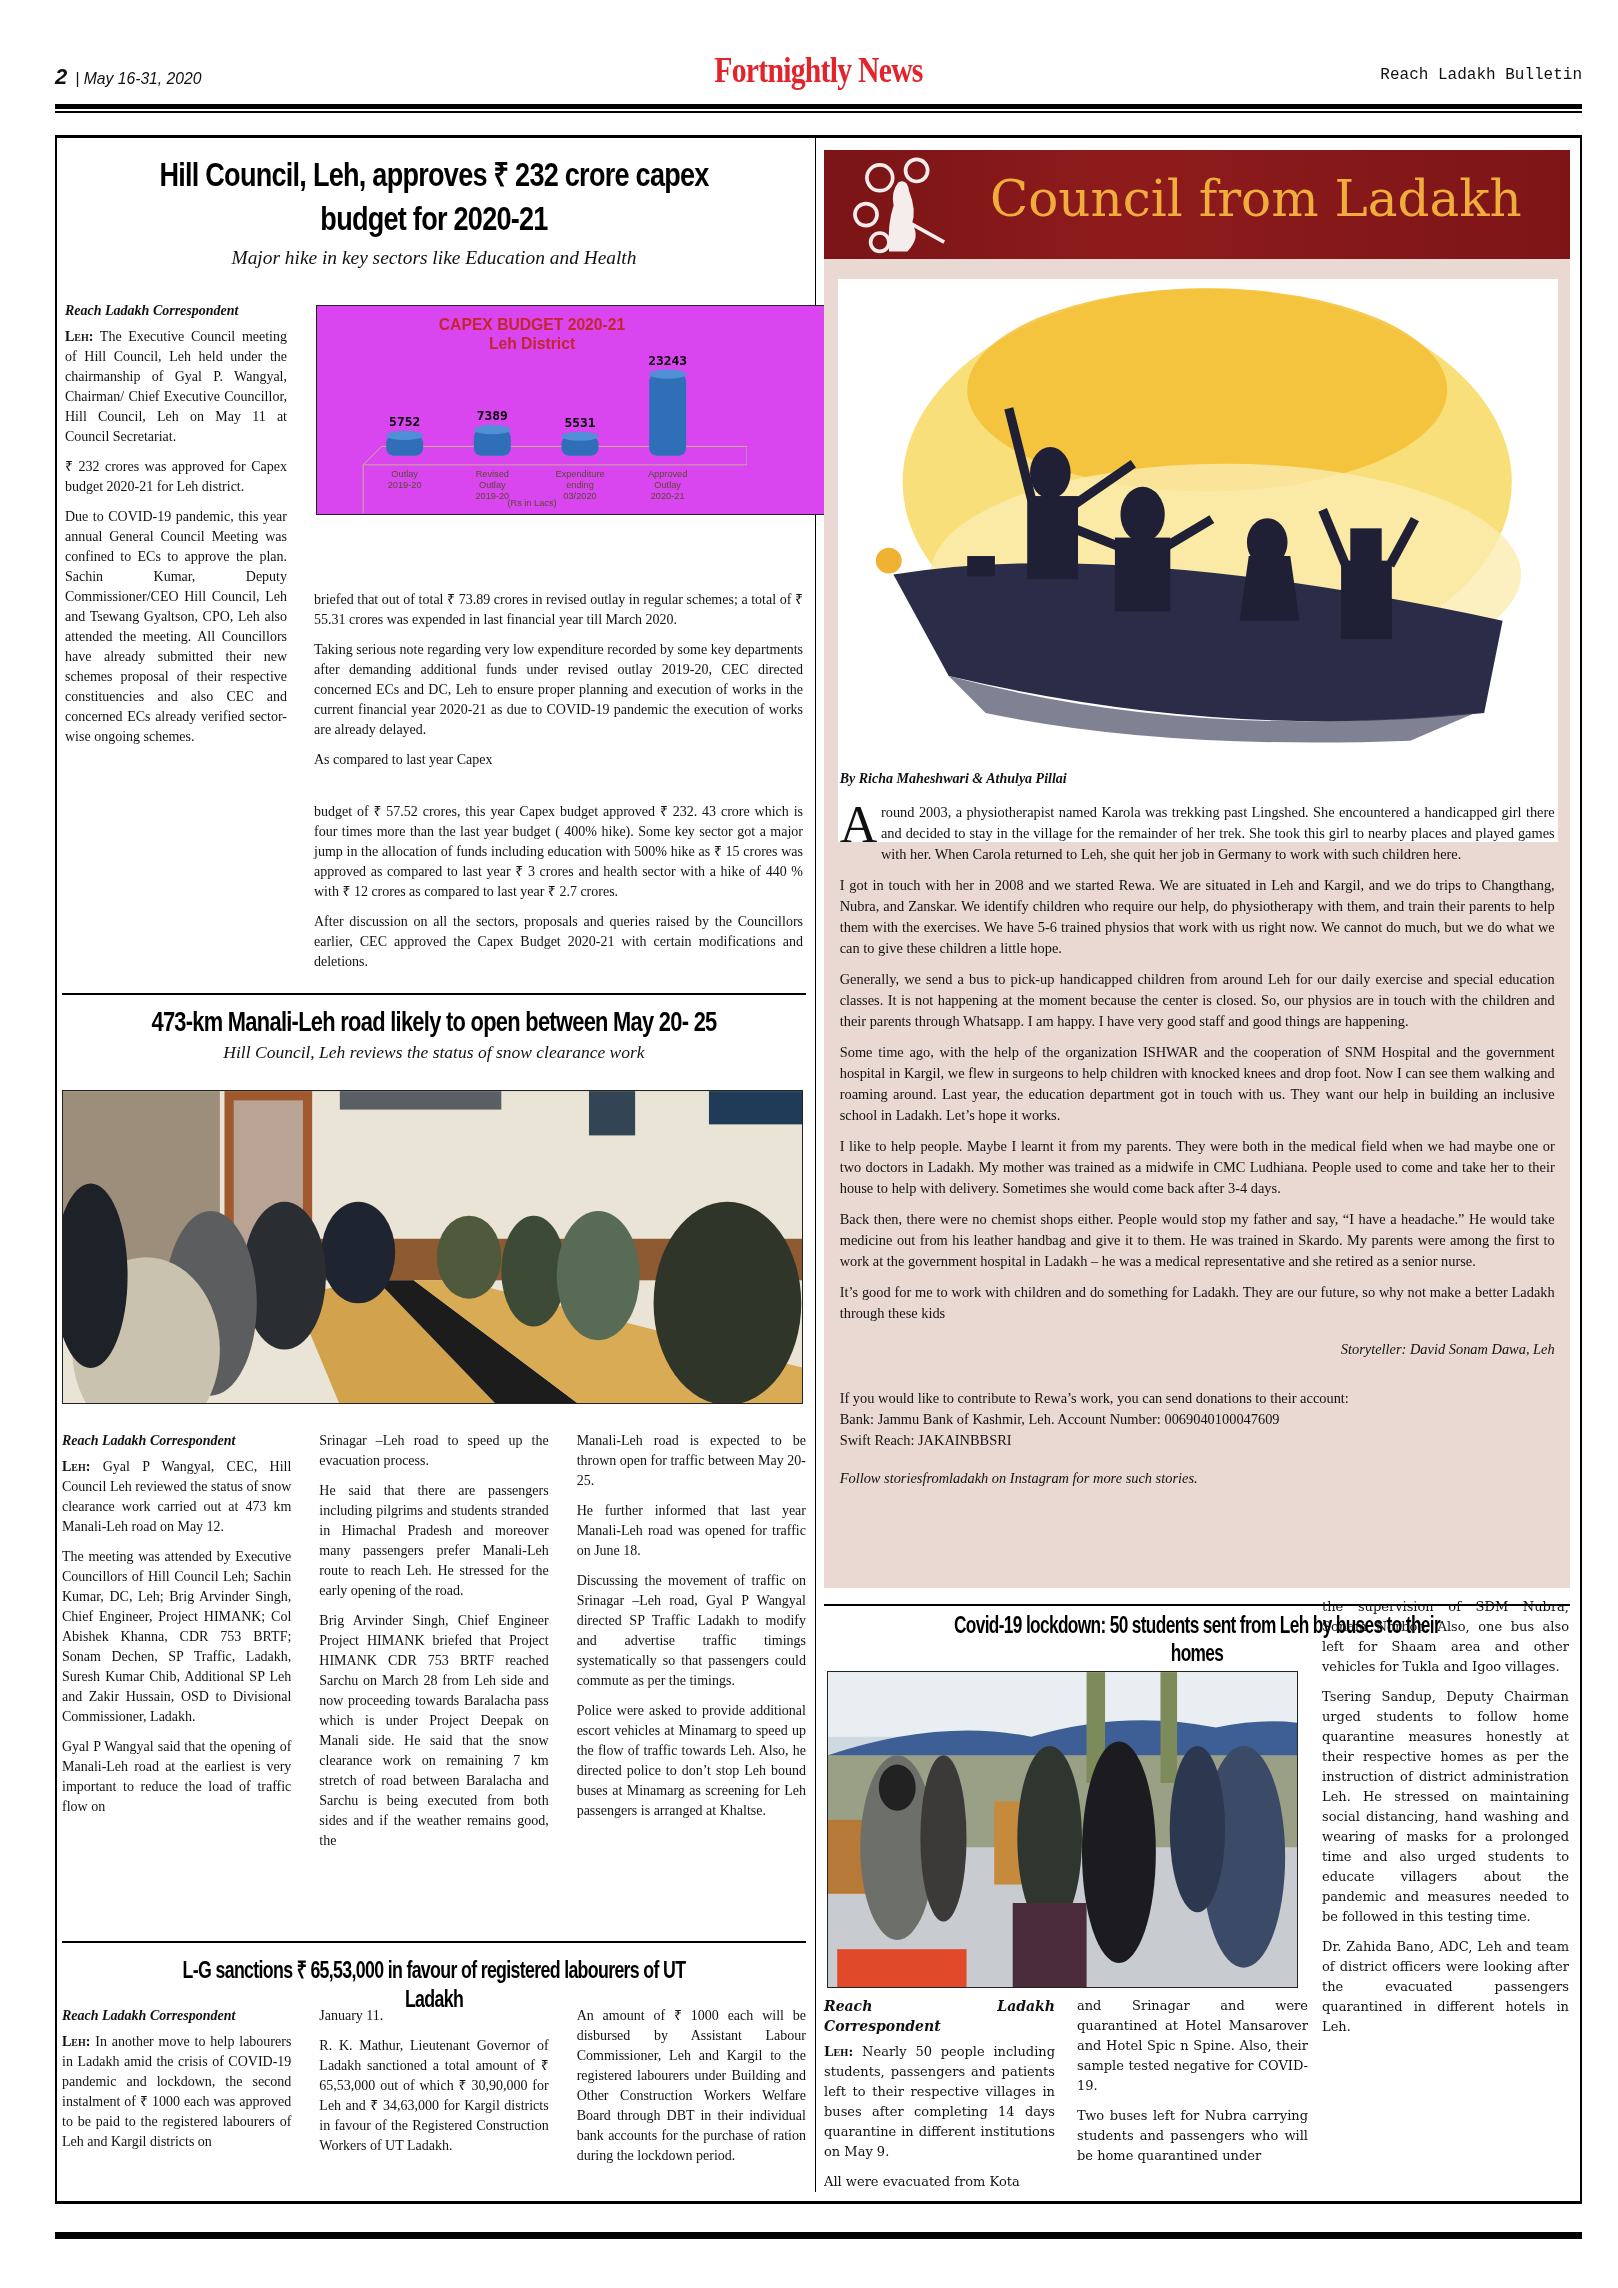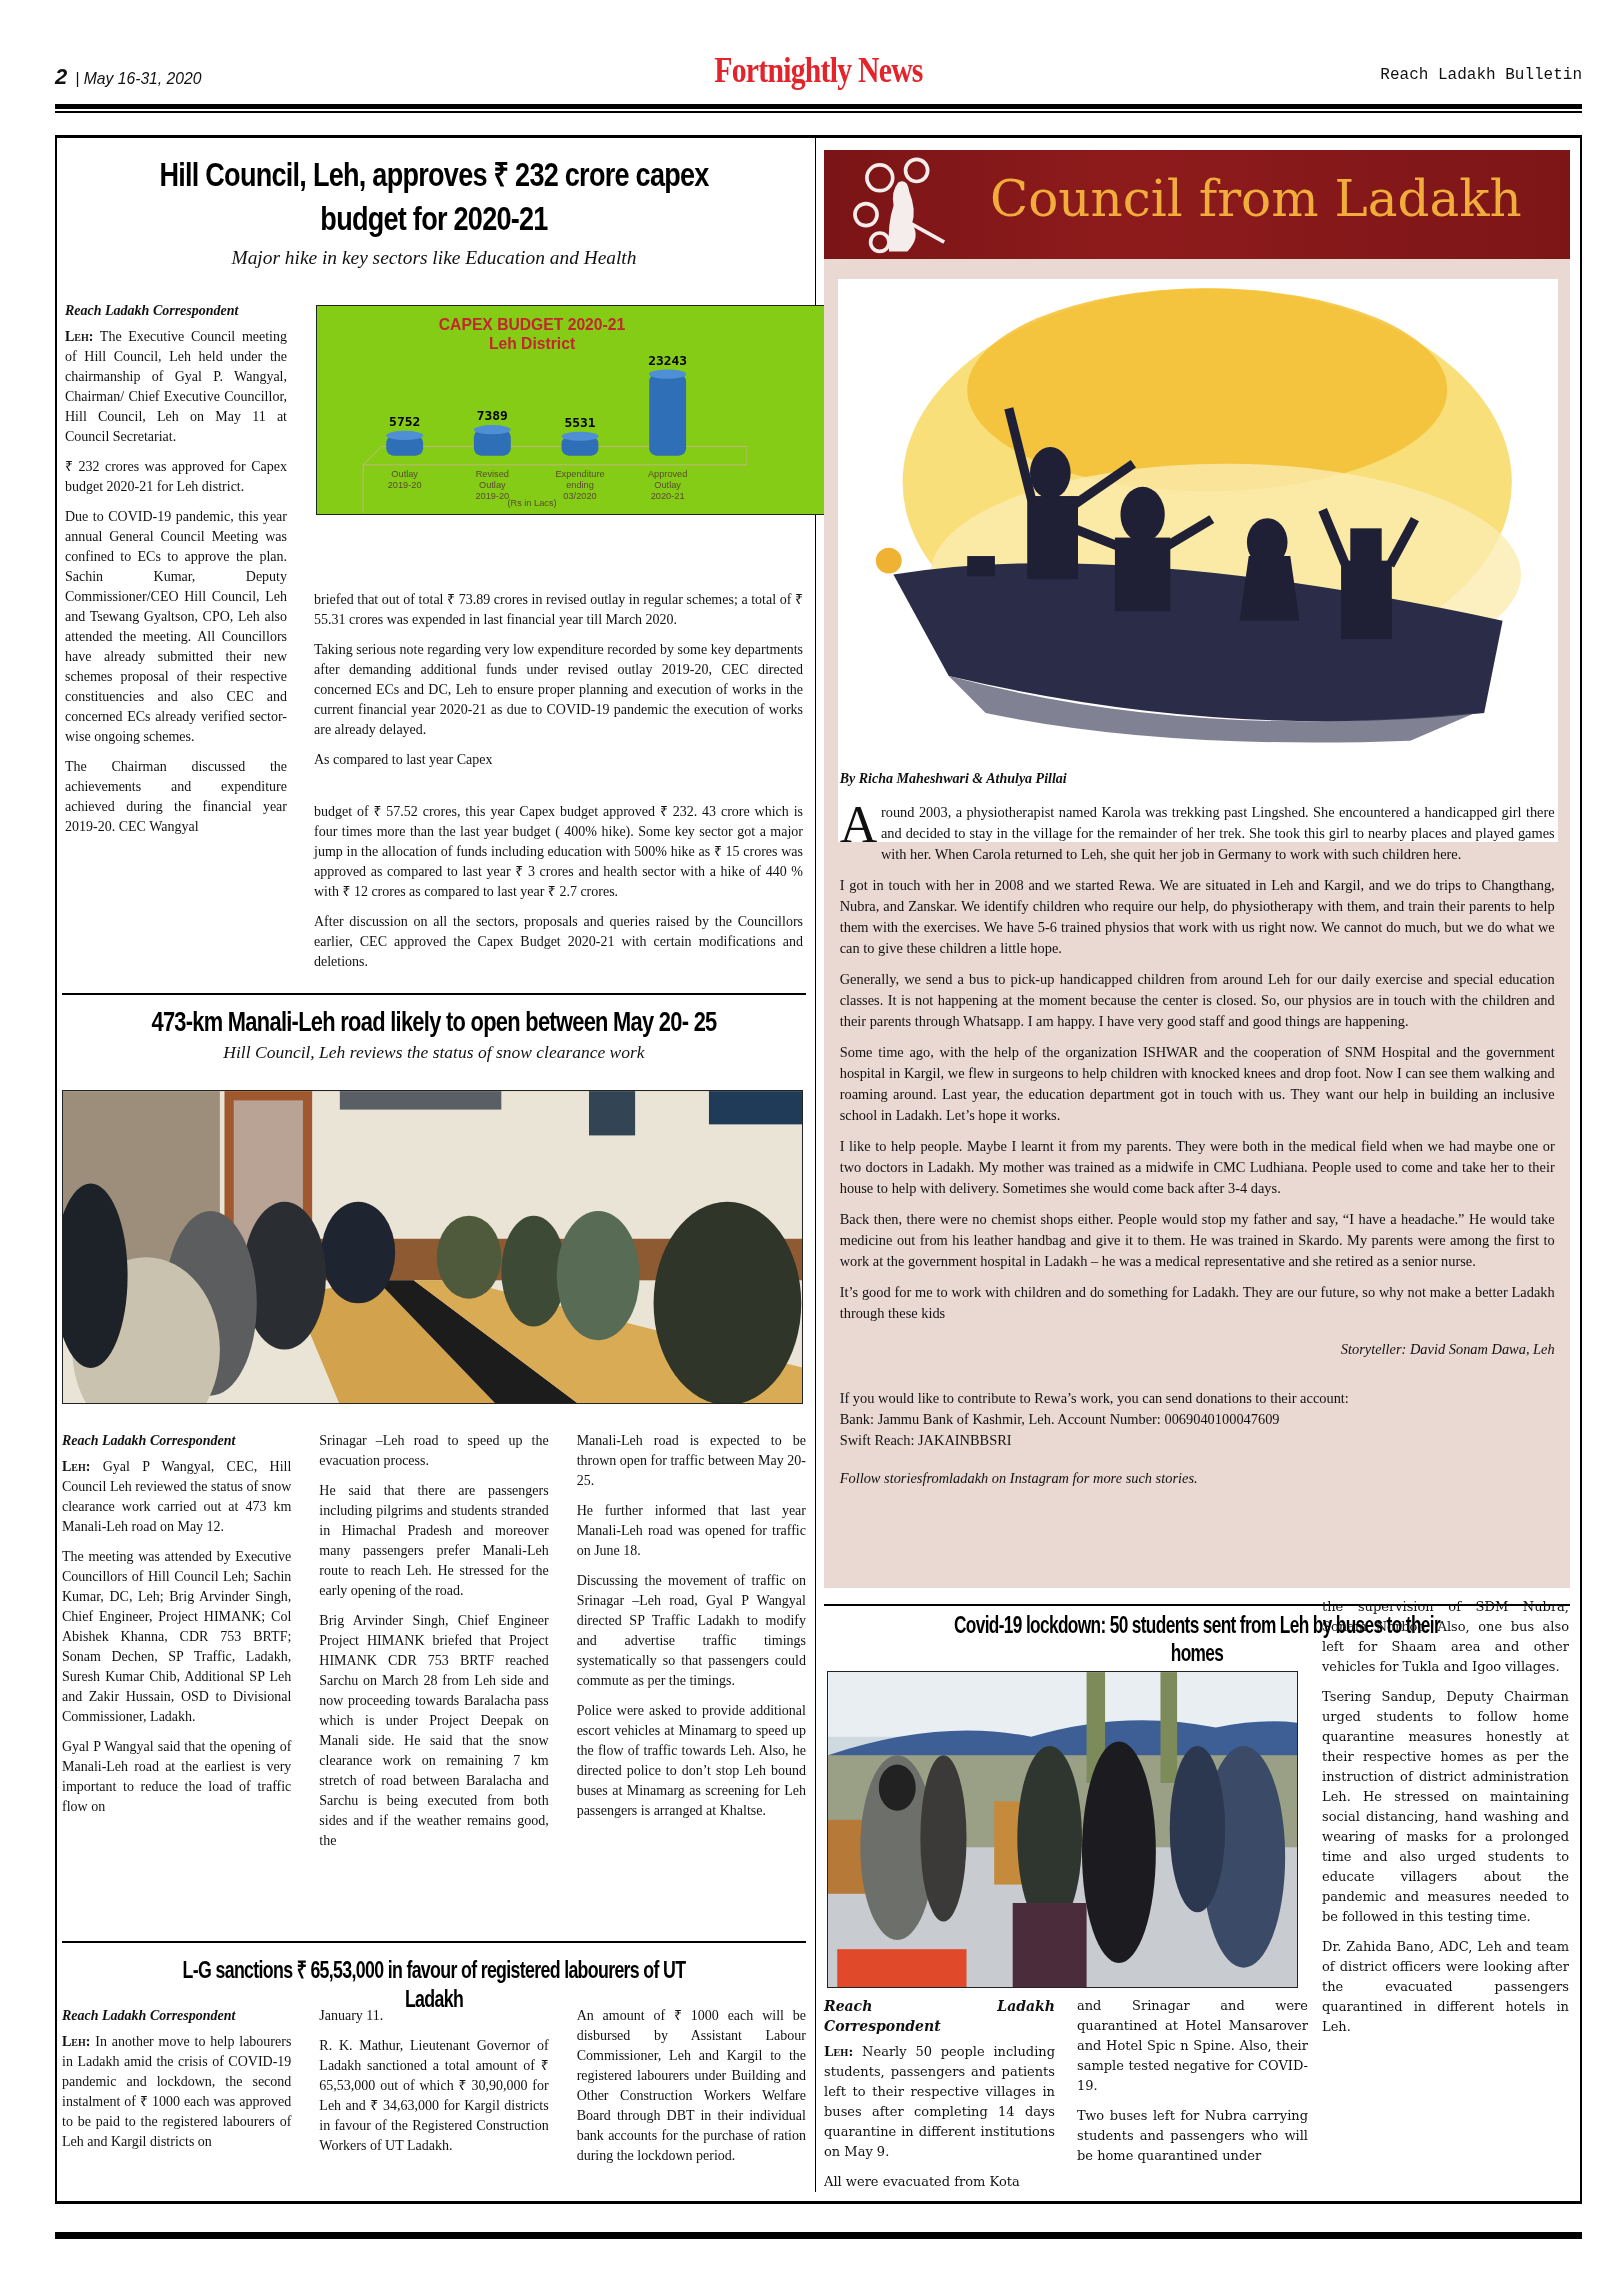--- a/index.html
+++ b/index.html
@@ -32,21 +32,21 @@
   
   .cols3 { position: absolute; display: flex; gap: 28px; }
   .cols3 > div { flex: 1; }
 
   
   .a1-head { position: absolute; left: 65px; top: 153px; width: 738px; }
   .a1-head .hl { font-size: 33px; line-height: 44px; transform: scaleX(0.82); }
   .a1-head .deck { margin-top: 5.5px; }
 
   .a1-col1 { position: absolute; left: 65px; top: 301px; width: 222px; }
-  .a1-chart { position: absolute; left: 316px; top: 305px; width: 517px; height: 210px; border: 1.8px solid #222; background: #84cc16; overflow: hidden; }
+  .a1-chart { position: absolute; left: 316px; top: 305px; width: 517px; height: 210px; border: 1.8px solid #222; background: #d946ef; overflow: hidden; }
   .a1-lower { position: absolute; left: 314px; top: 590px; width: 489px; flex-direction: column; }
   .a1-lower.cols3 { gap: 22px; }
 
   .rule-h { position: absolute; height: 1.8px; background: #000; }
 
   
   .a2-head { position: absolute; left: 65px; top: 1006px; width: 738px; }
   .a2-head .hl { font-size: 28px; transform: scaleX(0.78); }
   .a2-head .deck { font-size: 17.5px; margin-top: 3.7px; }
   .photo1 { position: absolute; left: 62px; top: 1090px; width: 741px; height: 314px; border: 0.9px solid #222; overflow: hidden; background: #b69e63; }
@@ -99,21 +99,20 @@
 <div class="a1-head">
   <div class="hl">Hill Council, Leh, approves ₹ 232 crore capex budget for 2020-21</div>
   <div class="deck">Major hike in key sectors like Education and Health</div>
 </div>
 
 <div class="a1-col1 body-text">
   <div class="byline">Reach Ladakh Correspondent</div>
   <p><span class="dateline">Leh:</span> <span>The Executive Council meeting of Hill Council, Leh held under the chairmanship of Gyal P. Wangyal, Chairman/ Chief Executive Councillor, Hill Council, Leh on May 11 at Council Secretariat.</span></p>
   <p>₹ 232 crores was approved for Capex budget 2020-21 for Leh district.</p>
   <p>Due to COVID-19 pandemic, this year annual General Council Meeting was confined to ECs to approve the plan. Sachin Kumar, Deputy Commissioner/CEO Hill Council, Leh and Tsewang Gyaltson, CPO, Leh also attended the meeting. All Councillors have already submitted their new schemes proposal of their respective constituencies and also CEC and concerned ECs already verified sector-wise ongoing schemes.</p>
-  <p>The Chairman discussed the achievements and expenditure achieved during the financial year 2019-20. CEC Wangyal</p>
 </div>
 
 <div class="a1-chart">
   <svg id="capex-svg" width="430" height="207" viewBox="0 0 466 224">
     <text x="233" y="26" text-anchor="middle" font-family="Liberation Sans, sans-serif" font-weight="bold" font-size="17" id="ch-title" fill="#c4262e">CAPEX BUDGET 2020-21</text>
     <text x="233" y="46" text-anchor="middle" font-family="Liberation Sans, sans-serif" font-weight="bold" font-size="17" id="ch-subtitle" fill="#c4262e">Leh District</text>
     <polygon points="50,172 70,152 466,152 466,172" fill="none" stroke="#c9b48a" stroke-width="1"></polygon>
     <line x1="50" y1="172" x2="50" y2="224" stroke="#c9b48a"></line>
     <g id="bars">
         <rect x="75" y="140.1424" width="40" height="21.8576" rx="8" fill="#2f6fb8"></rect>

